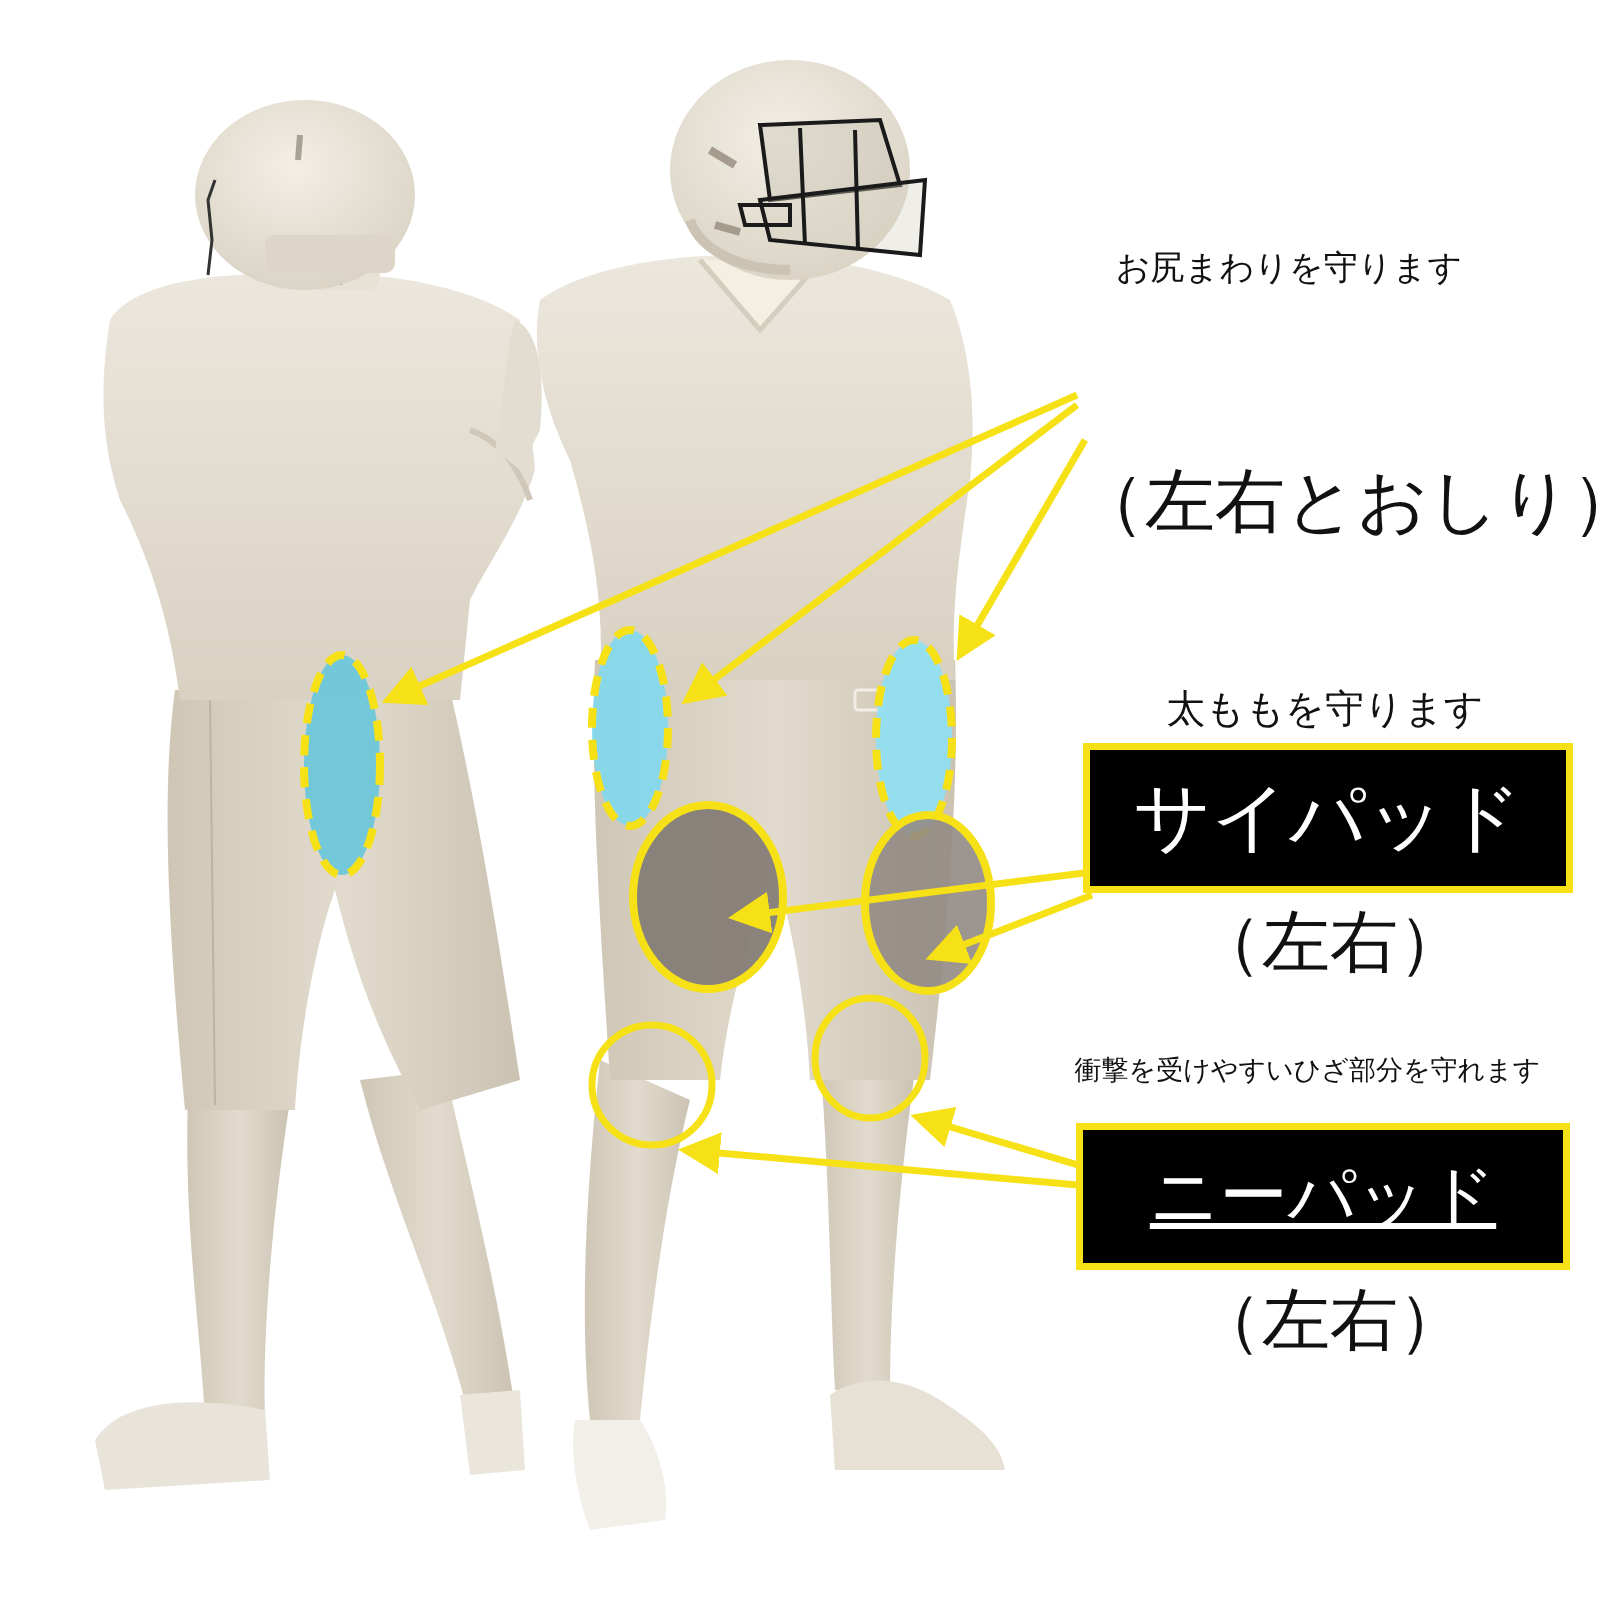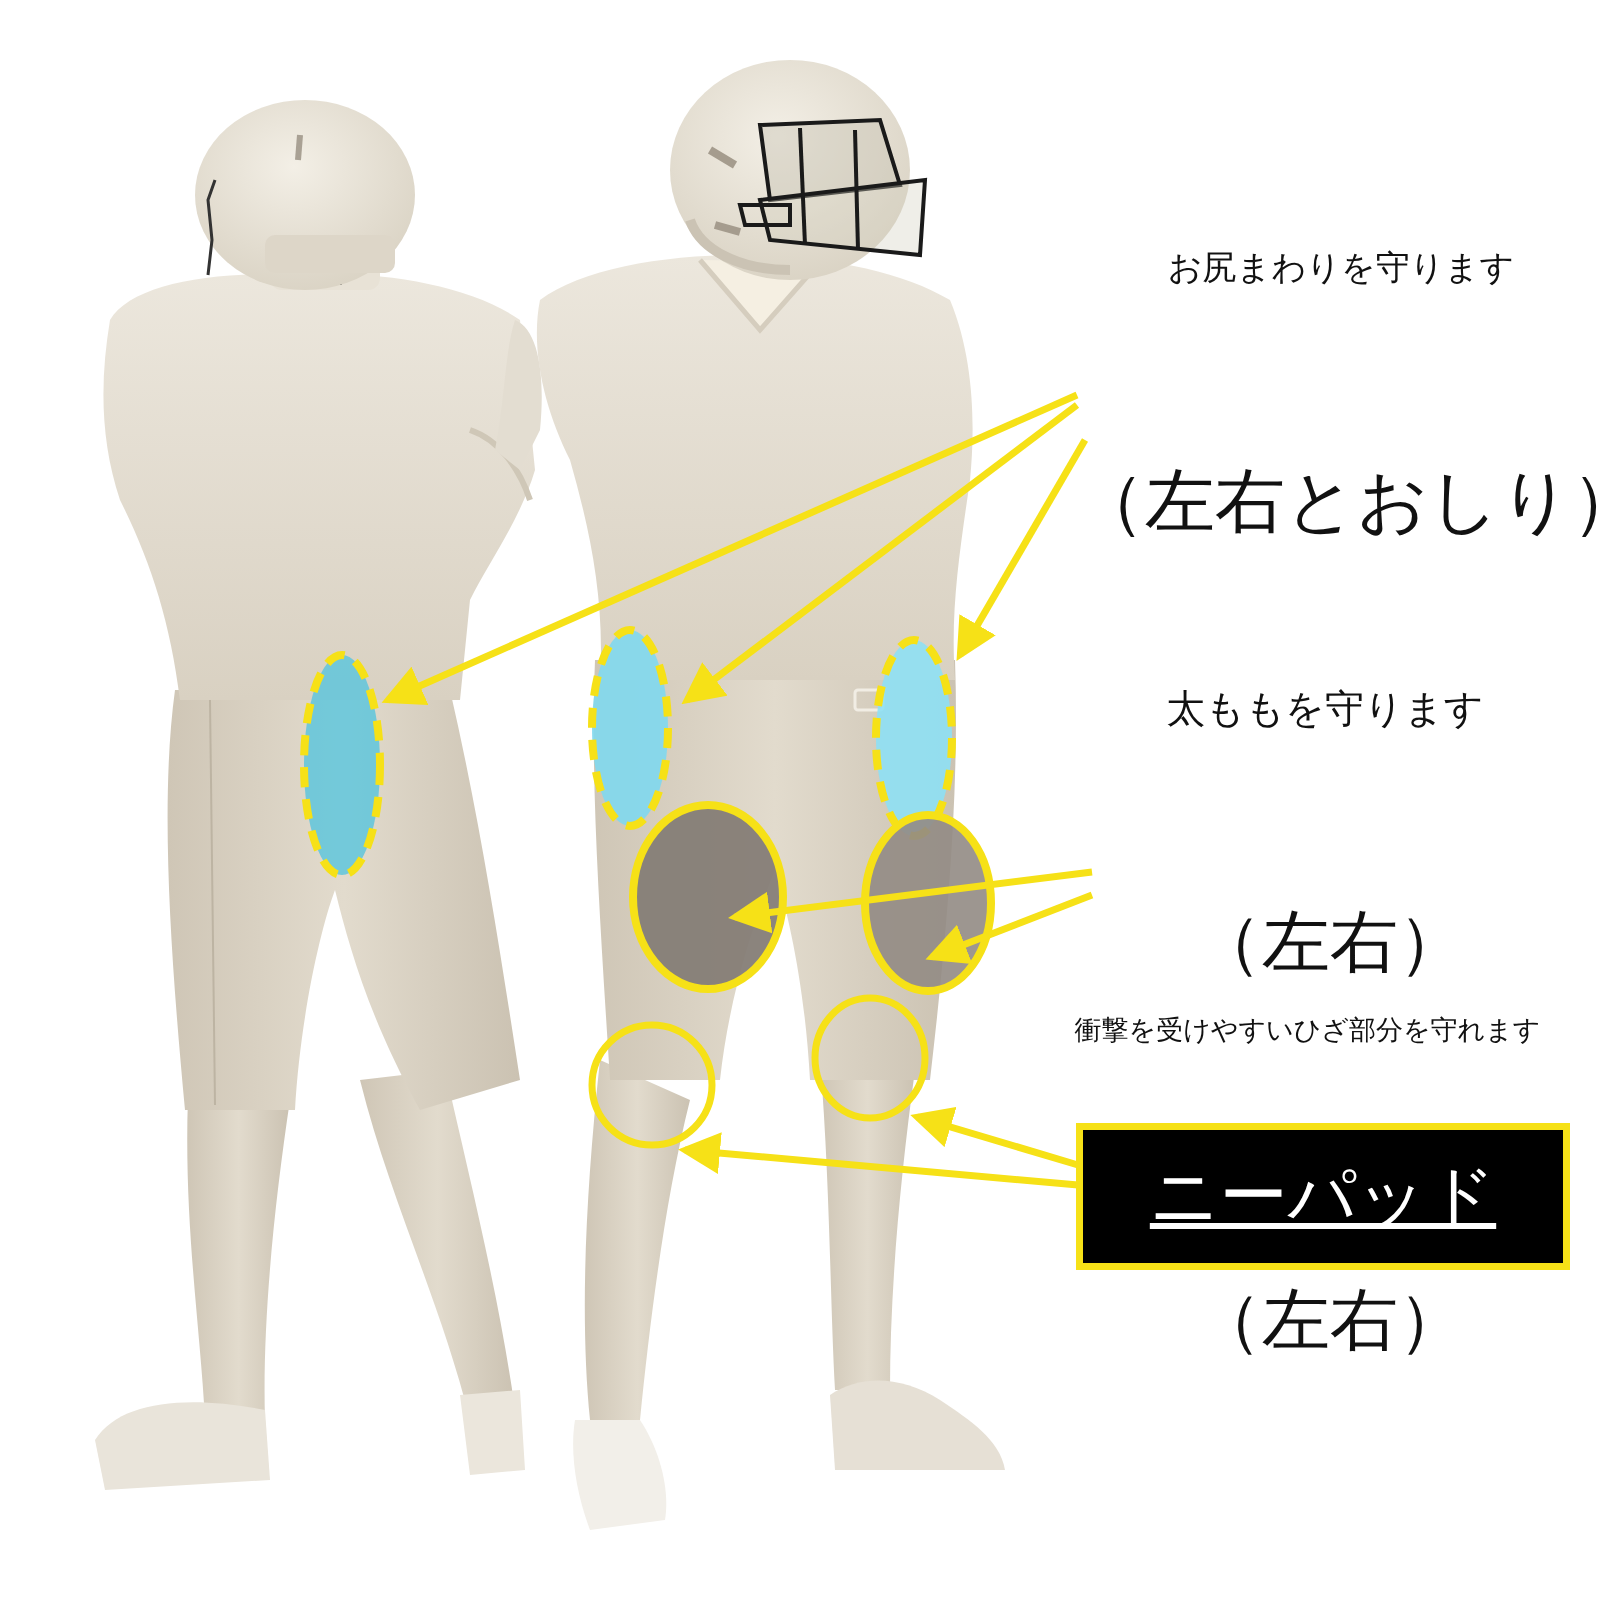--- a/index.html
+++ b/index.html
@@ -113,23 +113,24 @@
       <line x1="1085" y1="440" x2="960" y2="655" marker-end="url(#arrowhead)"></line>
 
       <line x1="1092" y1="872" x2="735" y2="917" marker-end="url(#arrowhead)"></line>
       <line x1="1092" y1="895" x2="932" y2="957" marker-end="url(#arrowhead)"></line>
 
       <line x1="1078" y1="1185" x2="685" y2="1150" marker-end="url(#arrowhead)"></line>
       <line x1="1078" y1="1165" x2="917" y2="1117" marker-end="url(#arrowhead)"></line>
     </g>
   </svg>
 
-  <div class="caption" style="left:1116px; top:245px; width:450px; font-size:34px;">お尻まわりを守ります</div>
+  <div class="caption" style="left:1064px; top:245px; width:450px; font-size:34px;">お尻まわりを守ります</div>
   <div class="sub" style="left:1075px; top:455px; width:510px; font-size:70px;">（左右とおしり）</div>
 
   <div class="caption" style="left:1100px; top:682px; width:450px; font-size:39px;">太ももを守ります</div>
+  <div class="label-box" style="left:1083px; top:743px; width:490px; height:150px; font-size:76px;">サイパッド</div>
   <div class="sub" style="left:1075px; top:897px; width:510px; font-size:68px;">（左右）</div>
 
-  <div class="caption" style="left:1035px; top:1012px; width:545px; font-size:27px;">衝撃を受けやすいひざ部分を守れます</div>
+  <div class="caption" style="left:1035px; top:1052px; width:545px; font-size:27px;">衝撃を受けやすいひざ部分を守れます</div>
   <div class="label-box" style="left:1076px; top:1123px; width:494px; height:147px; font-size:68px;text-decoration:underline;">ニーパッド</div>
   <div class="sub" style="left:1075px; top:1275px; width:510px; font-size:68px;">（左右）</div>
 
 </div>
 
 </body></html>

